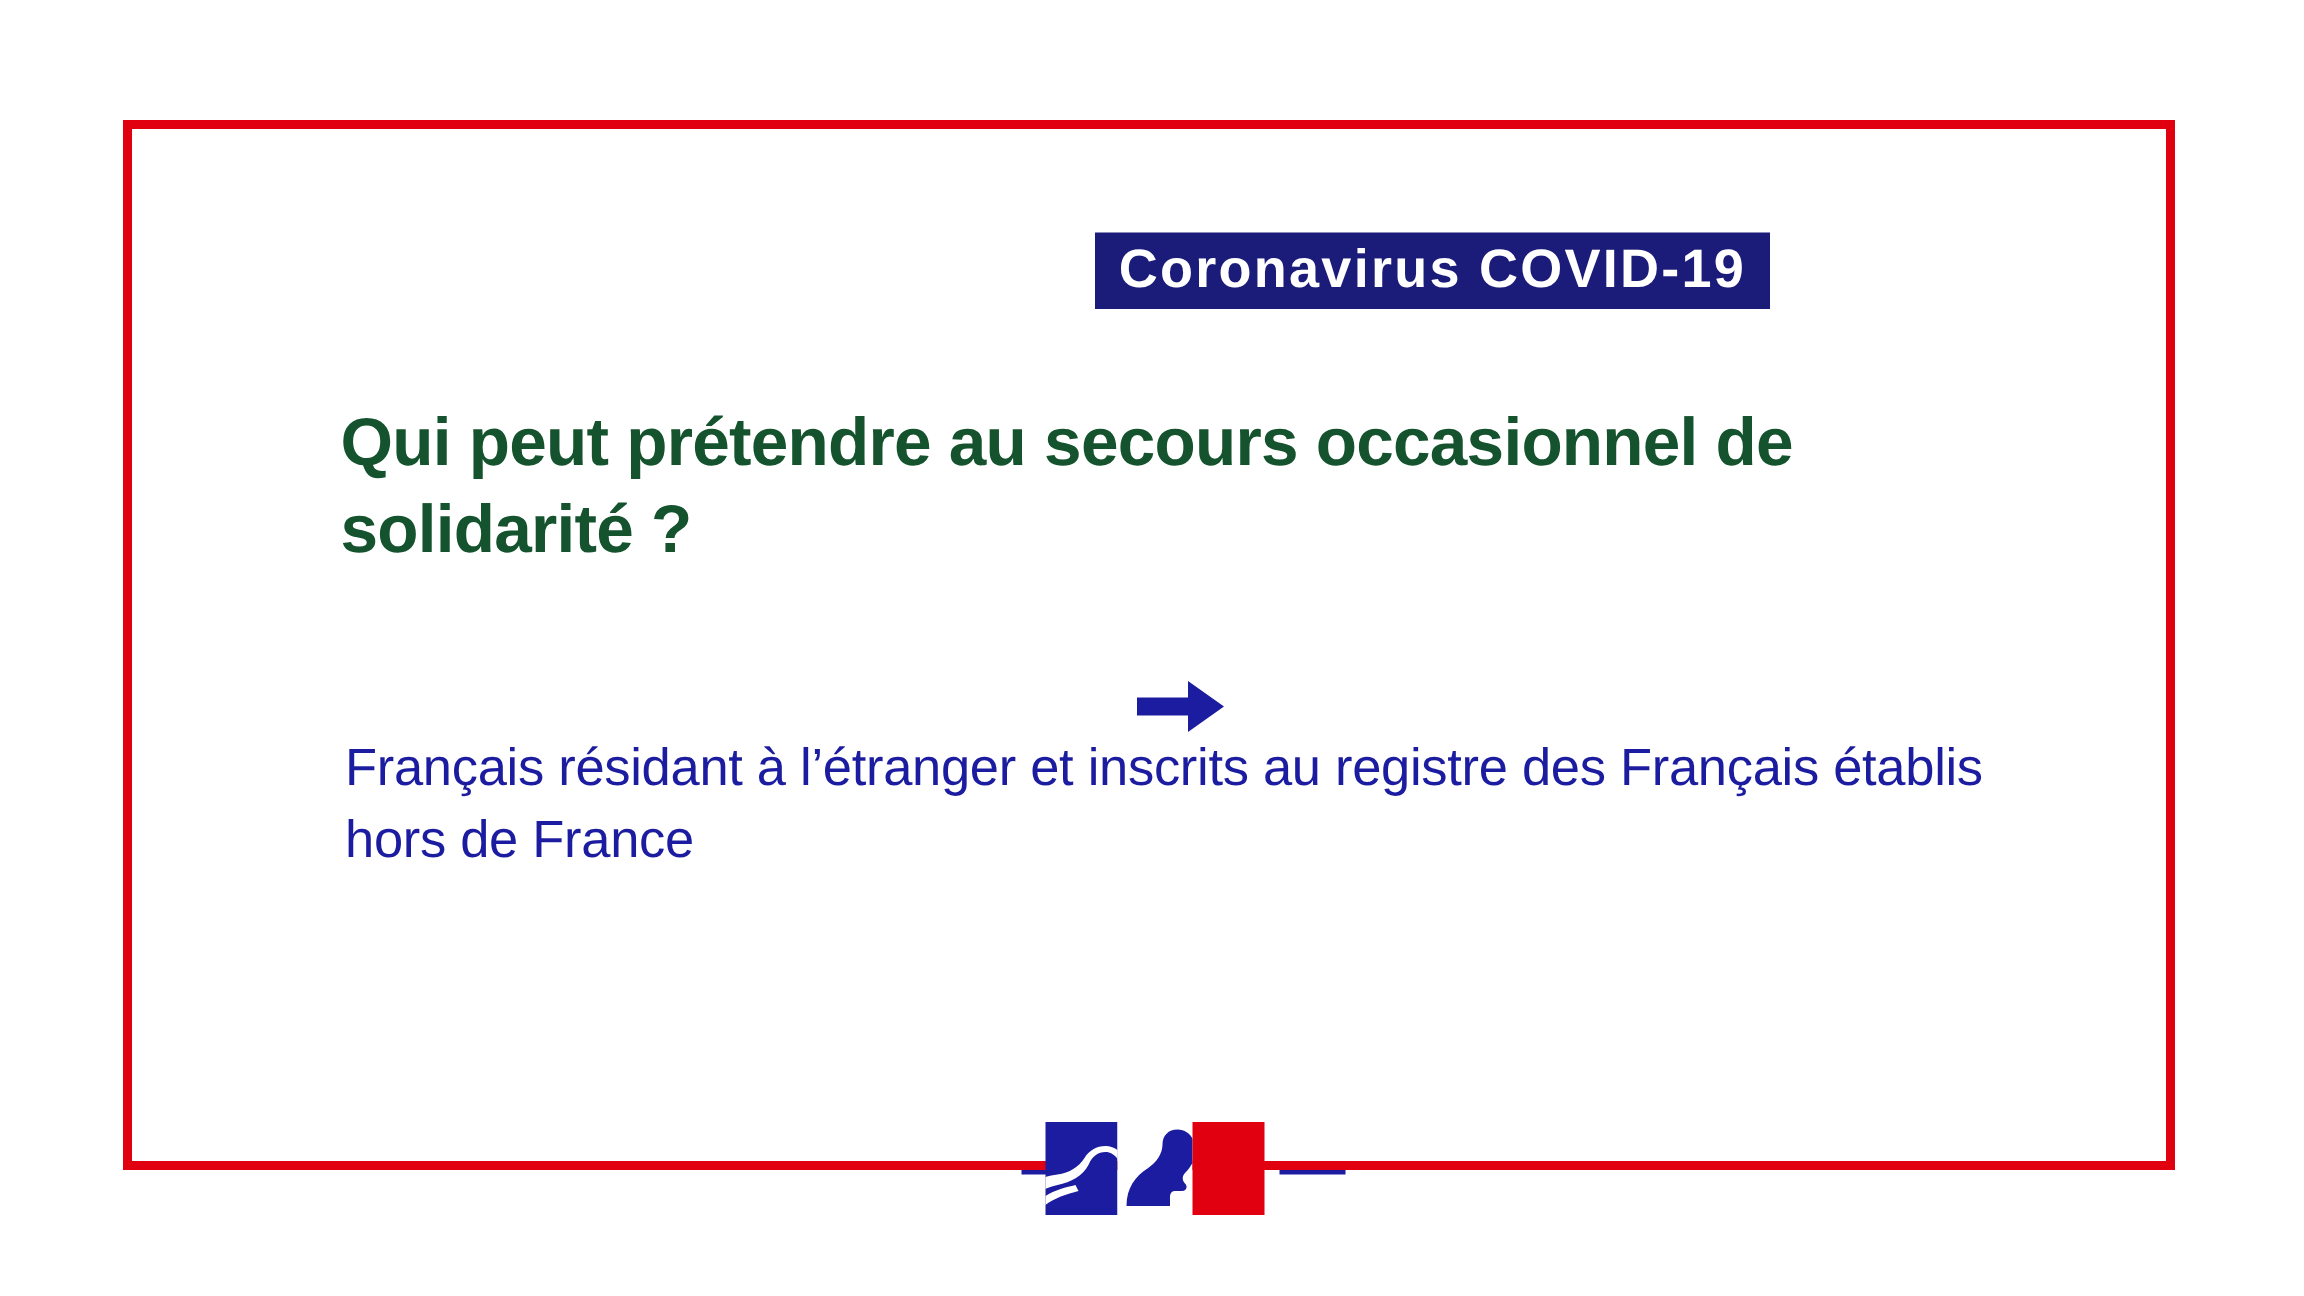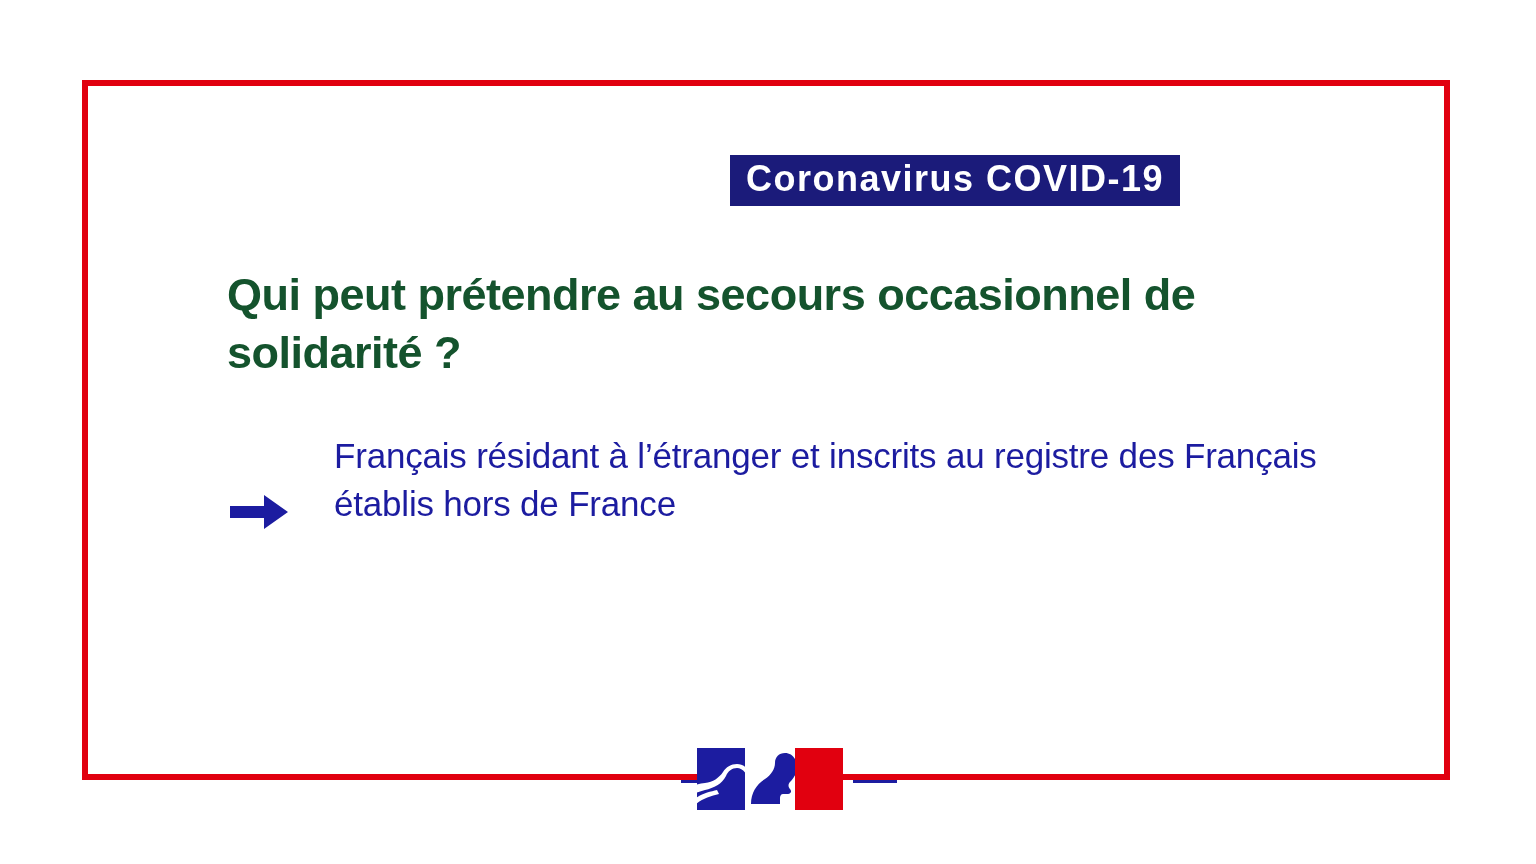--- a/index.html
+++ b/index.html
@@ -63,22 +63,23 @@
 
   
   .bullets {
     position: absolute;
     left: 230px;
     top: 432px;
     width: 1160px;
   }
   .bullet-row {
     display: flex;
-    align-items: flex-end;
+    align-items: center;
     margin-bottom: 44px;
+    flex-direction: column;
   }
   .bullet-arrow {
     flex: 0 0 auto;
     width: 104px;
     padding-top: 22px;
   }
   .bullet-arrow svg {
     display: block;
   }
   .bullet-text {

